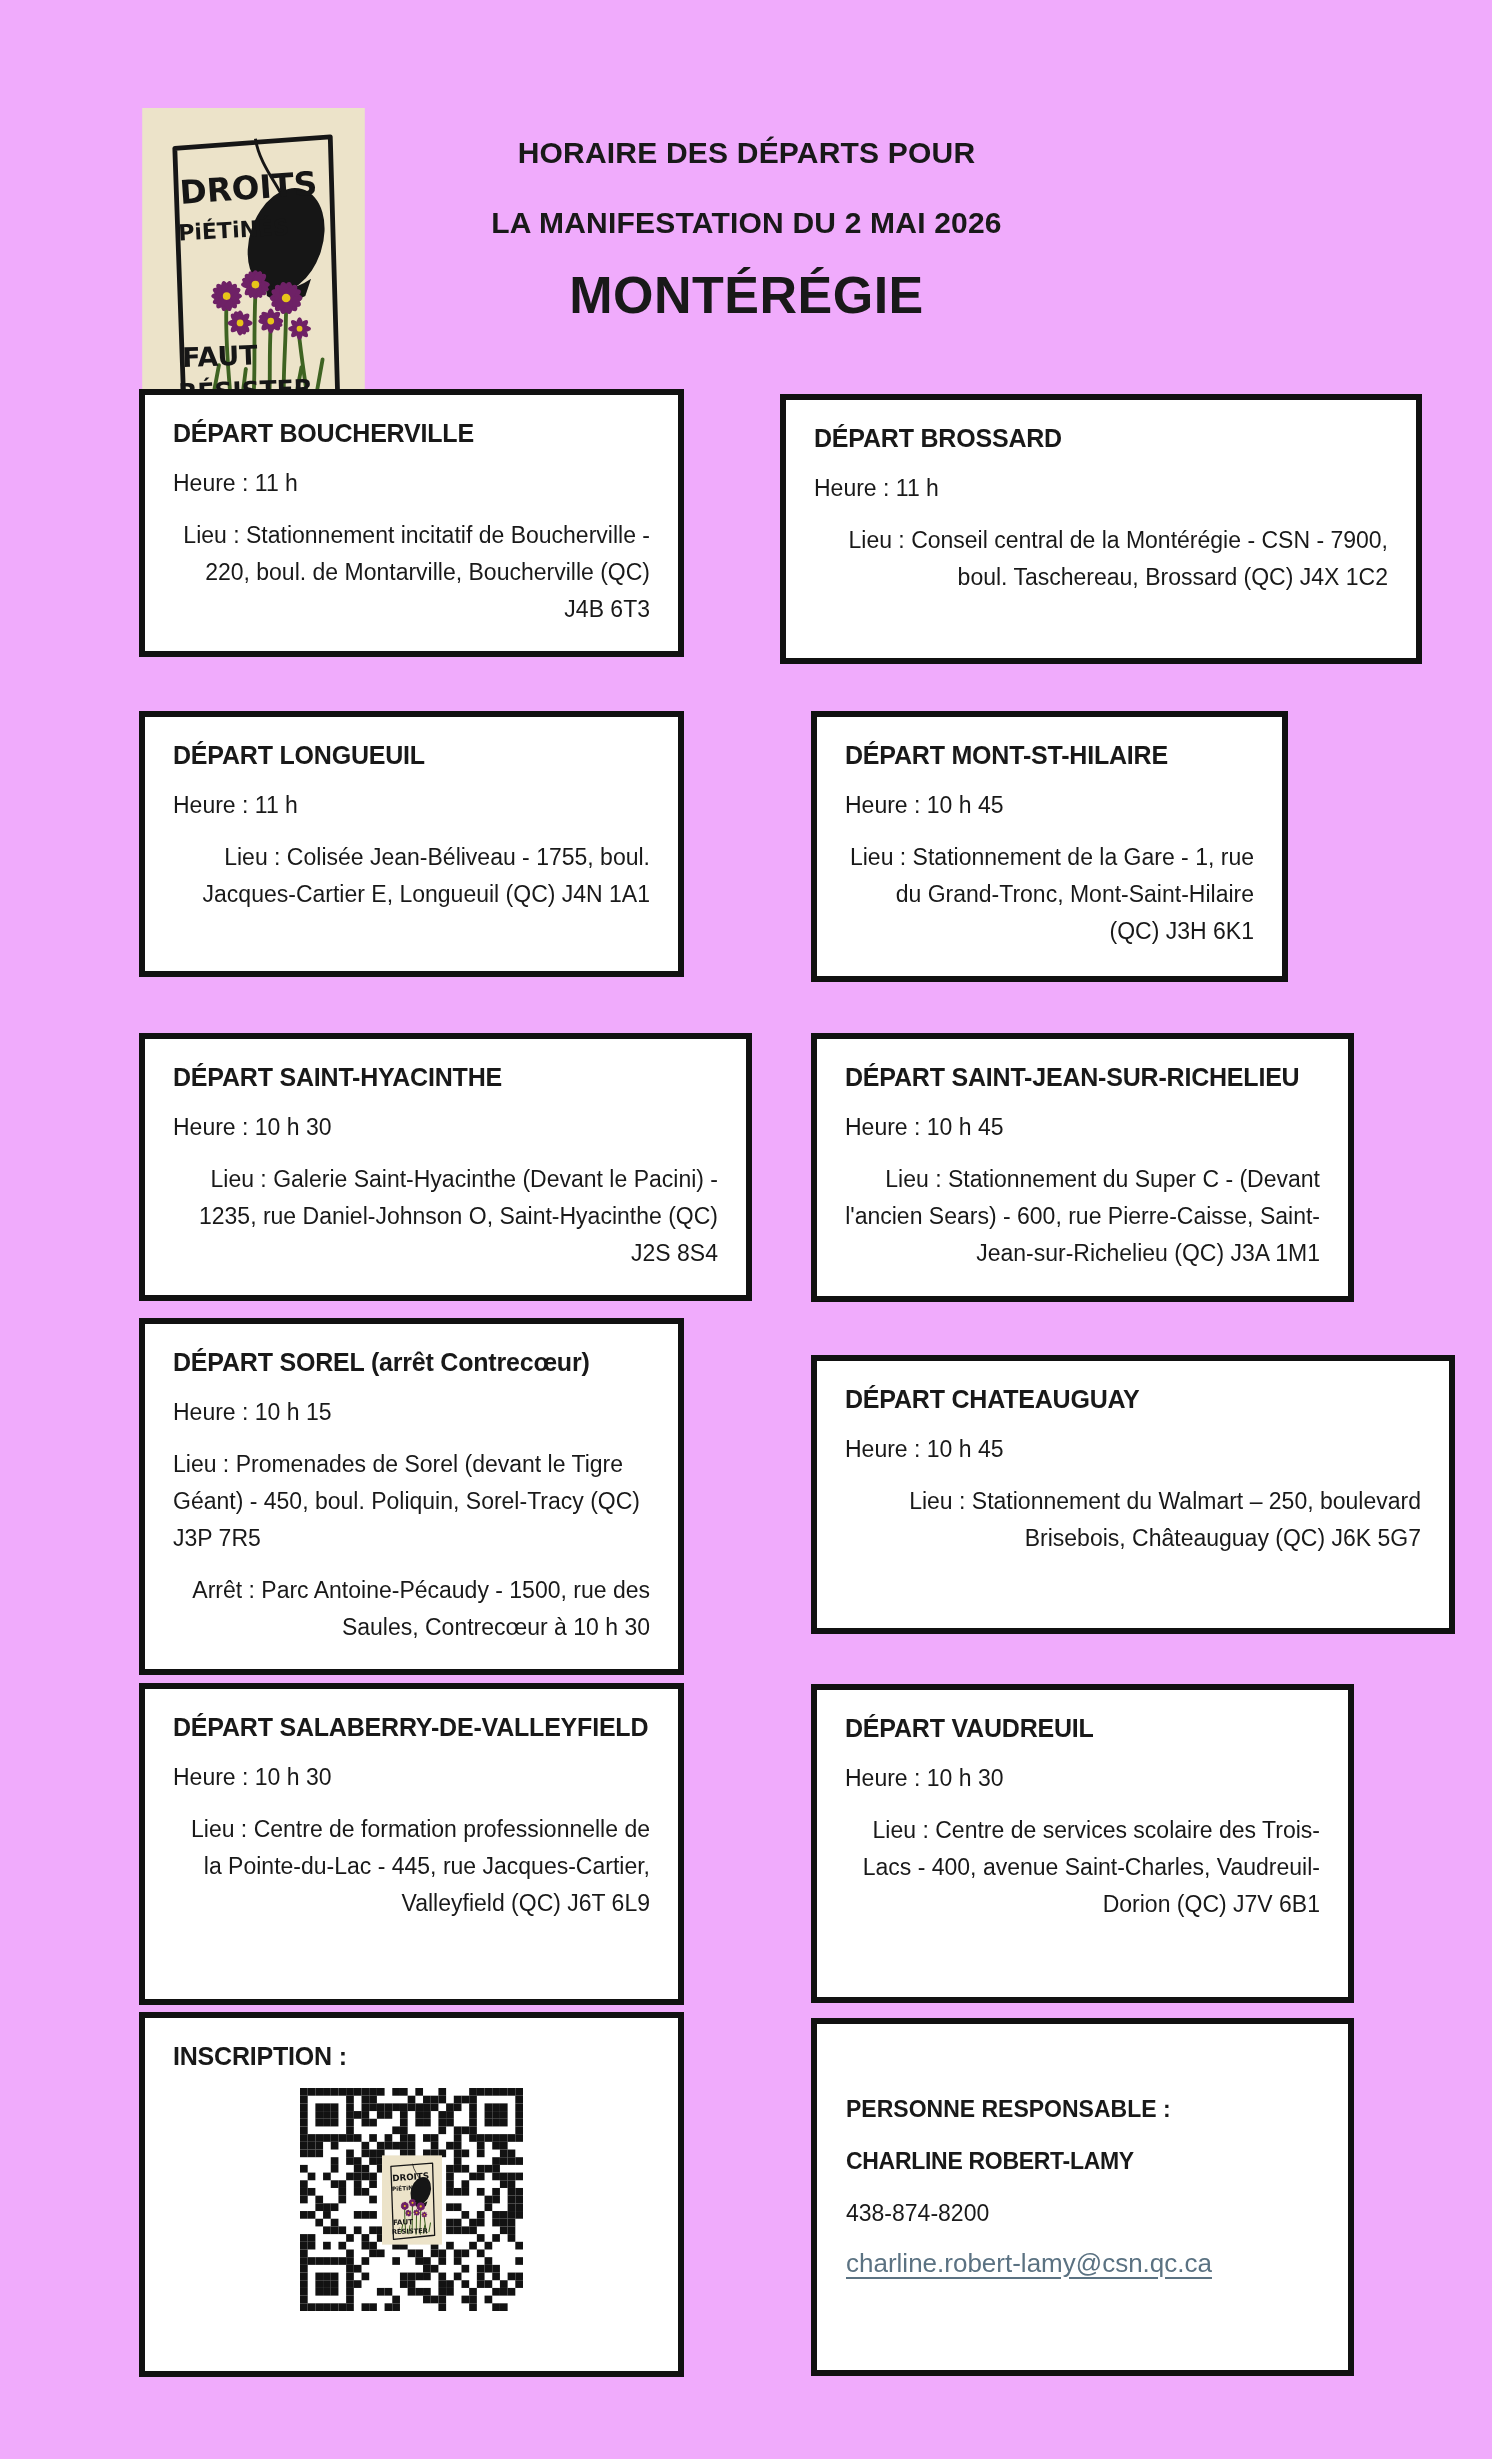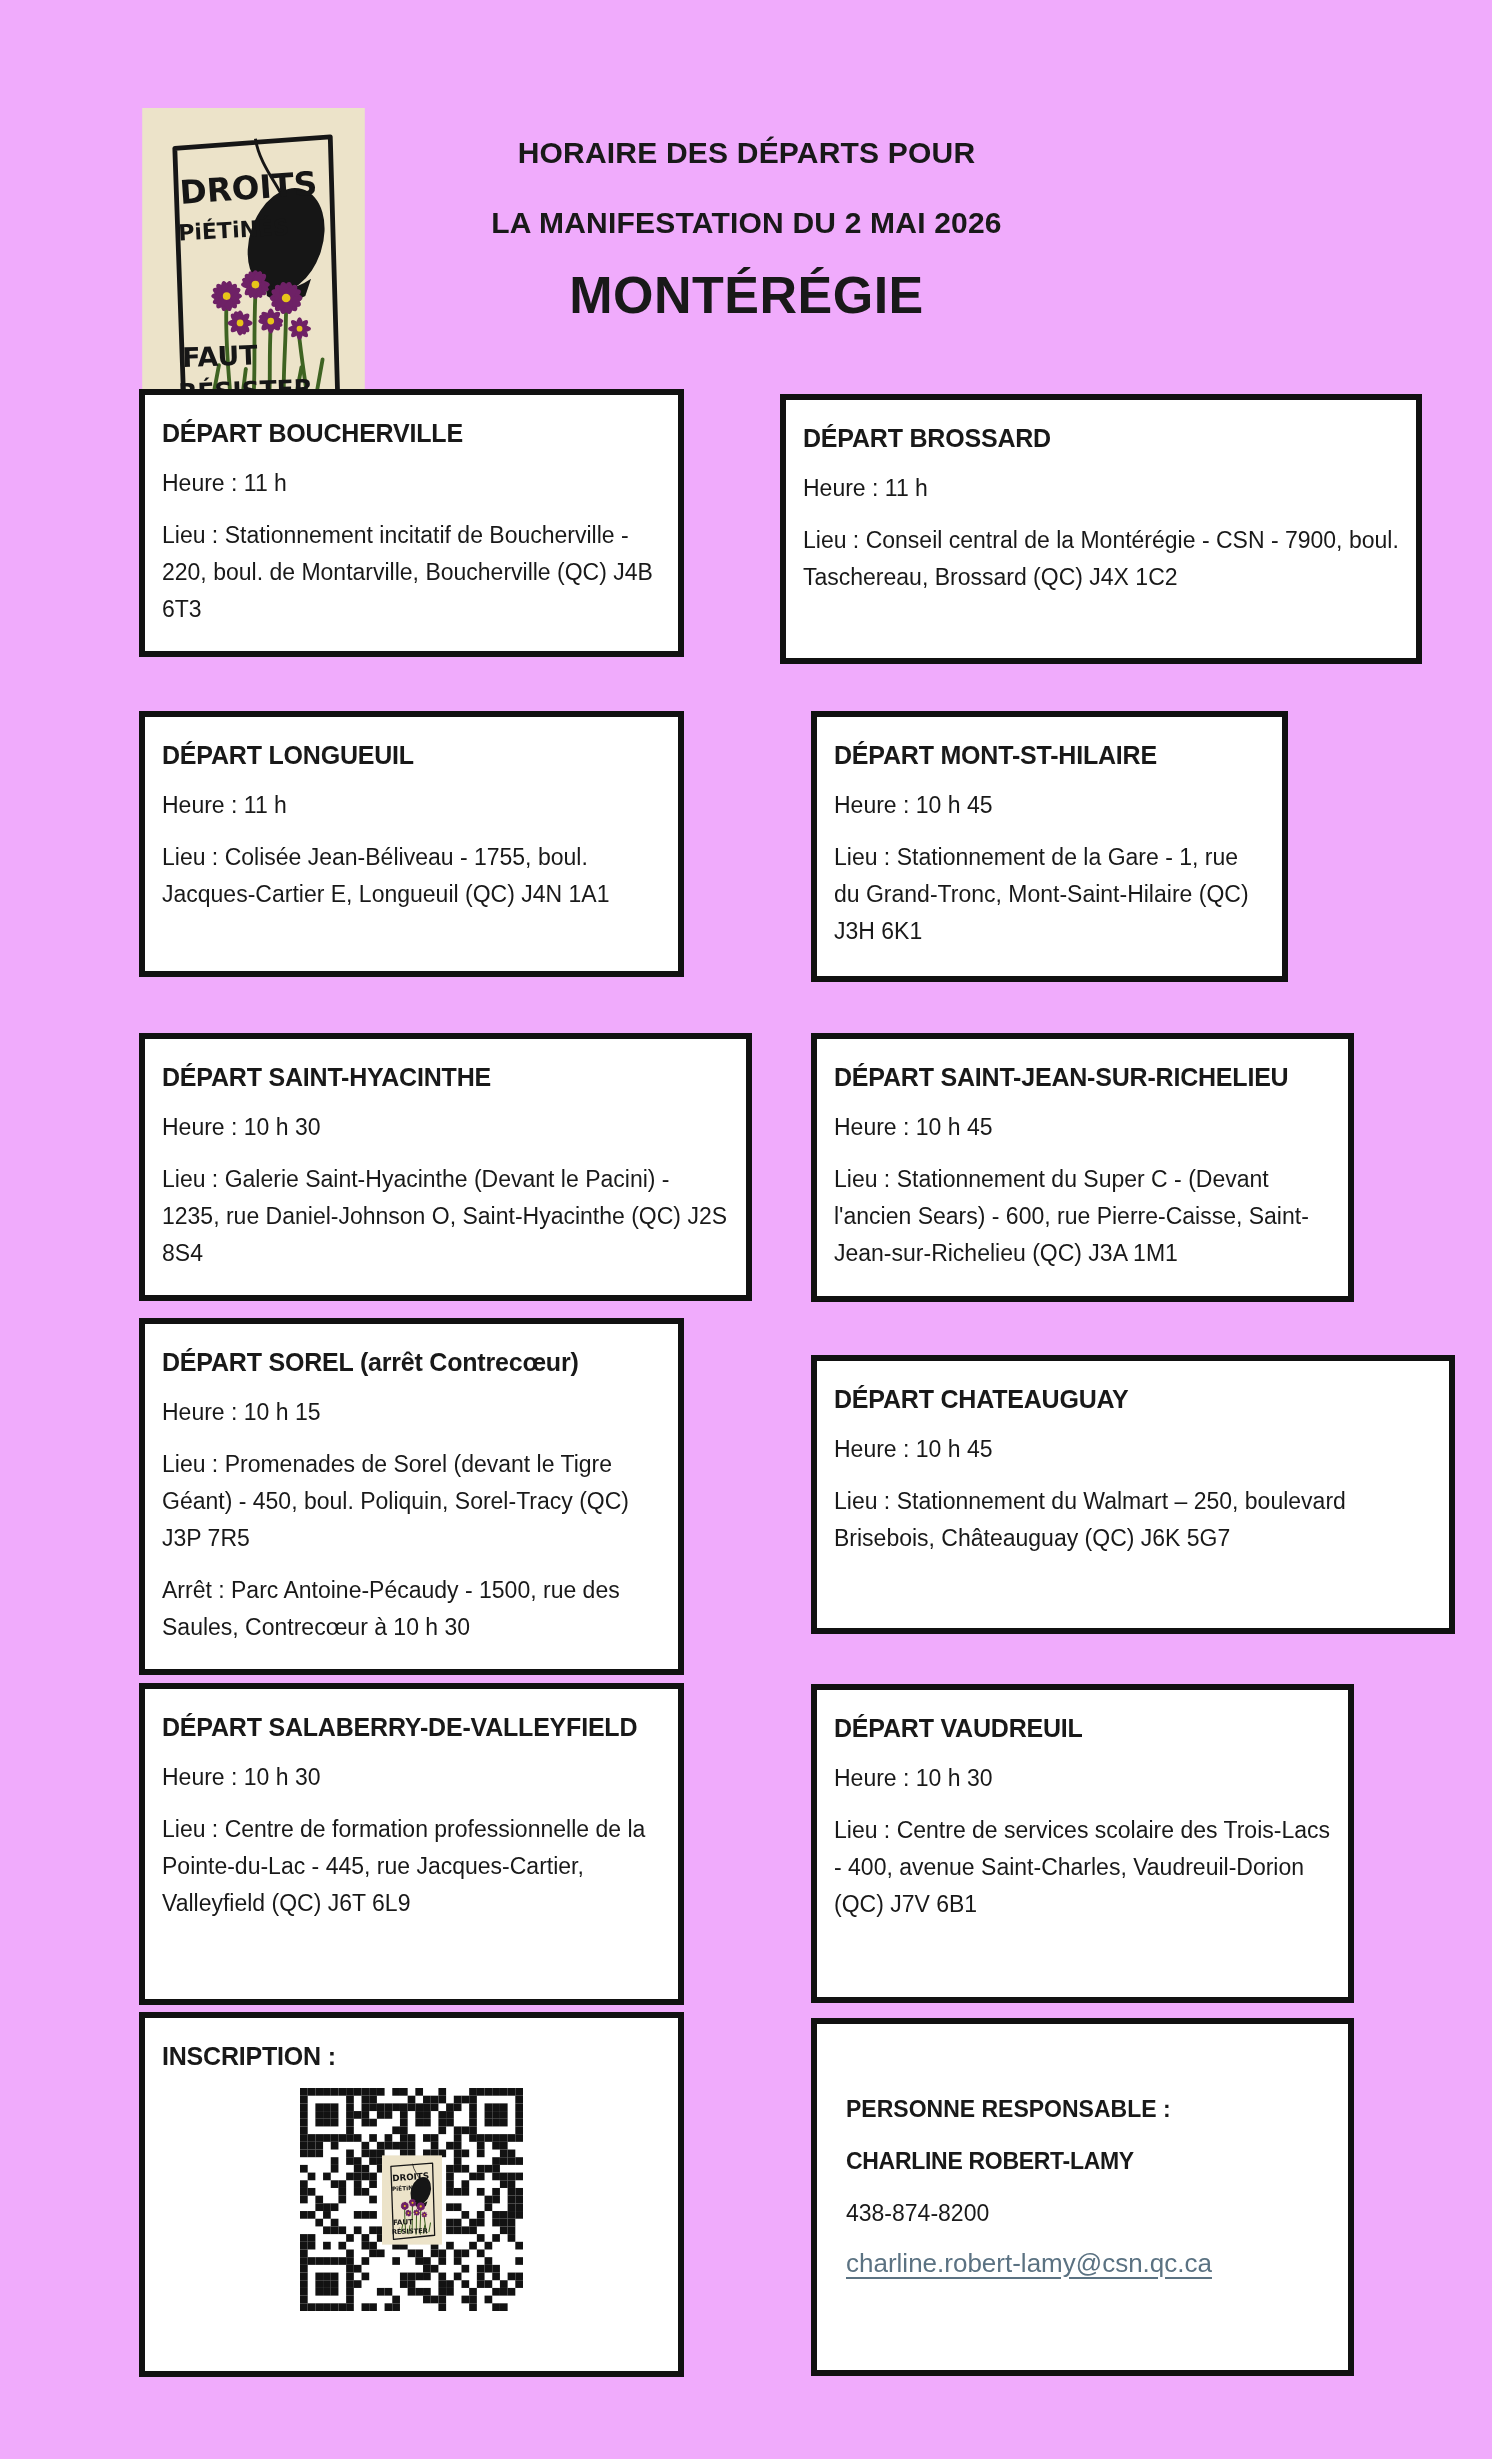--- a/index.html
+++ b/index.html
@@ -17,28 +17,28 @@
   .hline{position:absolute;left:0;width:100%;text-align:center;font-weight:bold;letter-spacing:0.2px;}
   .hline1{top:136px;font-size:30px;}
   .hline2{top:206px;font-size:30px;}
   .hregion{top:265px;font-size:52px;letter-spacing:0.5px;}
   
   .card{
     position:absolute;
     box-sizing:border-box;
     background:#ffffff;
     border:6.7px solid #111111;
-    padding:23px 17px;
+    padding:23px 28px;
   }
   .card-title{
     font-size:25px;font-weight:bold;line-height:1.27;
     letter-spacing:-0.2px;margin:0 0 15.4px 0;
   }
   .card p{font-size:23px;line-height:1.6;margin:0 0 15.4px 0;}
-  .card p:last-child{margin-bottom:0;}
+  .card p:last-child{margin-bottom:0;text-align:right;}
   
   .qr-wrap{position:relative;width:223px;height:223px;margin:15.4px auto 0 auto;}
   .qr-wrap svg{display:block;}
   .qr-logo{
     position:absolute;left:50%;top:50%;
     transform:translate(-50%,-50%);
     width:60px;height:89px;
     background:#ece3c9;
   }
   

